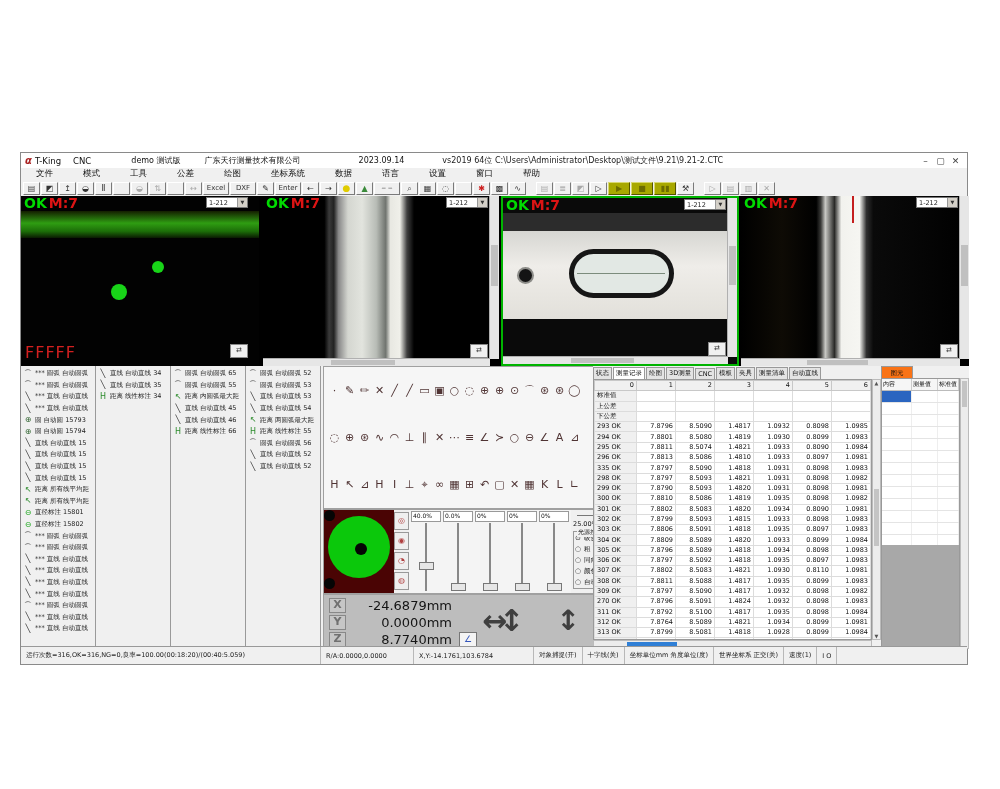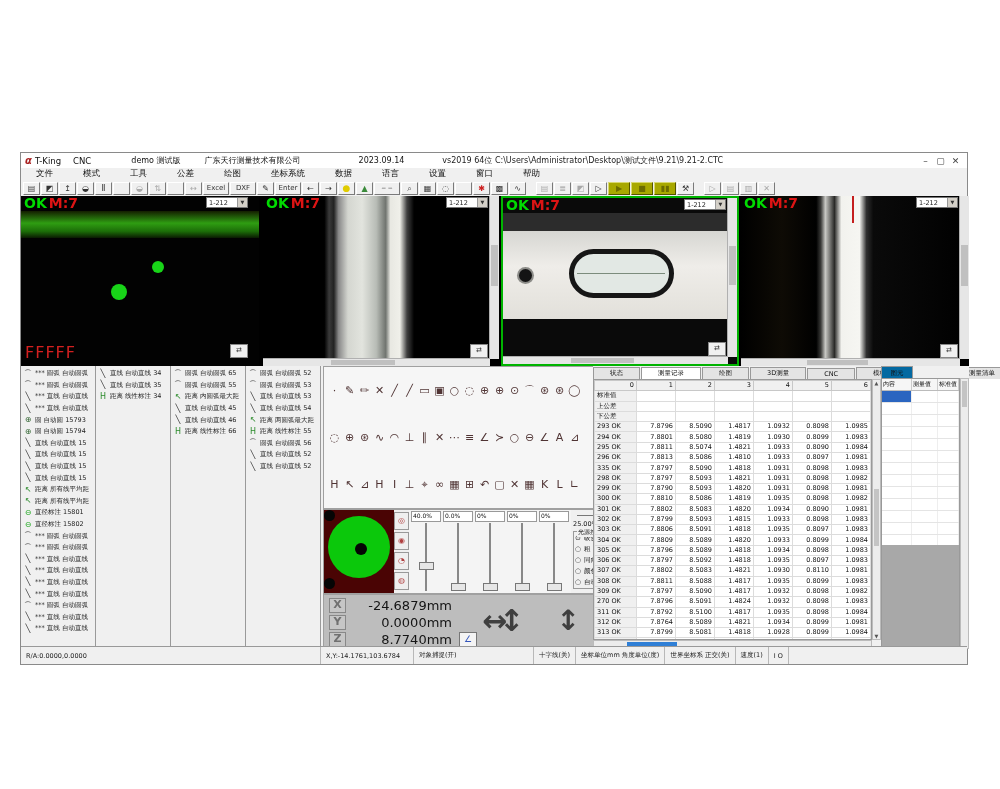--- a/index.html
+++ b/index.html
@@ -135,21 +135,21 @@
   .angle-btn{position:absolute;left:135px;top:37px;width:16px;height:14px;background:#f4f4f4;
       border:1px solid #777;color:#3355bb;font-size:9px;text-align:center;line-height:13px;}
   .jog{position:absolute;right:60px;top:4px;width:56px;height:44px;color:#3f3f3f;}
   .jog .h{position:absolute;left:0;top:9px;font-size:30px;line-height:26px;font-weight:bold;}
   .jog .v{position:absolute;left:17px;top:0;font-size:30px;line-height:44px;font-weight:bold;}
   .jogz{position:absolute;right:18px;top:4px;font-size:28px;line-height:44px;font-weight:bold;color:#3f3f3f;}
 
   
   .recp{position:absolute;left:572px;top:213px;width:288px;height:283px;background:#f0f0f0;}
   .tabs{height:13px;display:flex;align-items:flex-end;}
-  .tab{padding:1px 16px;font-size:6.5px;background:#e4e4e4;border:1px solid #999;border-bottom:none;
+  .tab{padding:1px 2px;font-size:6.5px;background:#e4e4e4;border:1px solid #999;border-bottom:none;
       margin-right:1px;white-space:nowrap;}
   .tab.active{background:#fff;}
   .gridwrap{position:absolute;left:0;top:13px;right:9px;bottom:9px;background:#fff;border:1px solid #999;
       overflow:hidden;box-sizing:border-box;}
   table.rec{border-collapse:collapse;width:100%;table-layout:fixed;font-size:6.5px;}
   table.rec col.c0{width:42px;}
   table.rec th,table.rec td{border:1px solid #dcdcdc;height:9.3px;line-height:9px;padding:0 2px;
       overflow:hidden;white-space:nowrap;font-weight:normal;}
   table.rec th{background:#f0f0f0;text-align:right;border-color:#c8c8c8;}
   td.rowlab{background:#f0f0f0;text-align:left;border-color:#c8c8c8;}
@@ -158,21 +158,21 @@
       border:1px solid #bbb;box-sizing:border-box;font-size:5px;color:#555;text-align:center;}
   .rec-vscroll .up{position:absolute;top:0;left:0;right:0;}
   .rec-vscroll .dn{position:absolute;bottom:0;left:0;right:0;}
   .rec-vscroll .th{position:absolute;left:1px;right:1px;top:42%;height:22%;background:#c4c4c4;}
   .rec-hscroll{position:absolute;left:0;right:9px;bottom:0;height:9px;background:#ececec;
       border:1px solid #bbb;box-sizing:border-box;}
   .rec-hscroll .th{position:absolute;top:1px;bottom:1px;left:12%;width:18%;background:#2f7fd6;}
 
   
   .elemp{position:absolute;left:860px;top:213px;width:88px;height:283px;background:#f0f0f0;}
-  .etab{width:30px;height:12px;border:1px solid #999;border-bottom:none;background:#0369a1;
+  .etab{width:30px;height:12px;border:1px solid #999;border-bottom:none;background:#f97316;
       font-size:6.5px;text-align:center;line-height:12px;}
   .etable{position:absolute;left:0;top:12px;right:9px;bottom:0;background:#fff;border:1px solid #999;
       box-sizing:border-box;overflow:hidden;}
   .ehead{display:flex;height:11px;background:#f6f6f6;border-bottom:1px solid #bbb;font-size:6px;}
   .ehead span{border-right:1px solid #ccc;padding:1px 1px 0;box-sizing:border-box;overflow:hidden;white-space:nowrap;}
   .eh0{width:30px;} .eh1{width:26px;} .eh2{flex:1;}
   .erow{display:flex;height:11px;border-bottom:1px solid #e4e4e4;}
   .erow span{border-right:1px solid #eee;box-sizing:border-box;}
   .erow .sel{background:#2a65c0;}
   .egray{position:absolute;left:0;right:0;bottom:0;top:166px;background:#a8a8a8;}
@@ -1022,20 +1022,21 @@
               <span class="eh1"></span>
               <span class="eh2"></span>
             </div>
           </div>
         <div class="egray"></div>
       </div>
       <div class="elem-vscroll"></div>
     </div>
 
     <div class="statusbar">
+        <div class="seg">运行次数=316,OK=316,NG=0,良率=100.00(00:18:20)/(00:40:5.059)</div>
         <div class="seg">R/A:0.0000,0.0000</div>
         <div class="seg">X,Y:-14.1761,103.6784</div>
         <div class="seg">对象捕捉(开)</div>
         <div class="seg">十字线(关)</div>
         <div class="seg">坐标单位mm 角度单位(度)</div>
         <div class="seg">世界坐标系 正交(关)</div>
         <div class="seg">速度(1)</div>
         <div class="seg">I O</div>
       </div>
   </div>

